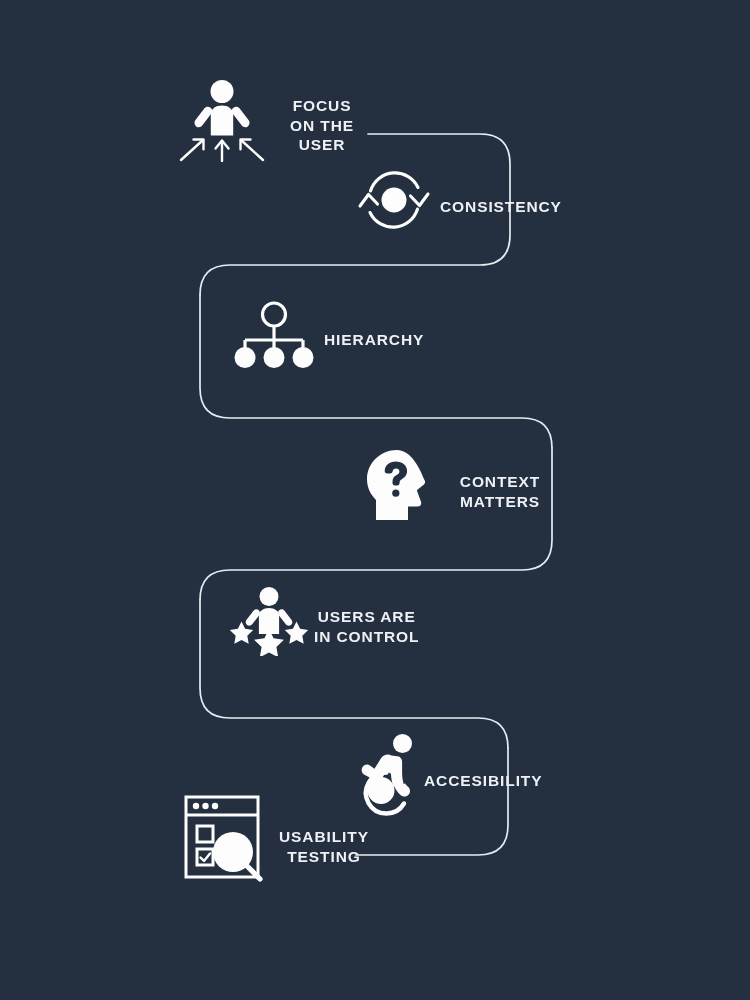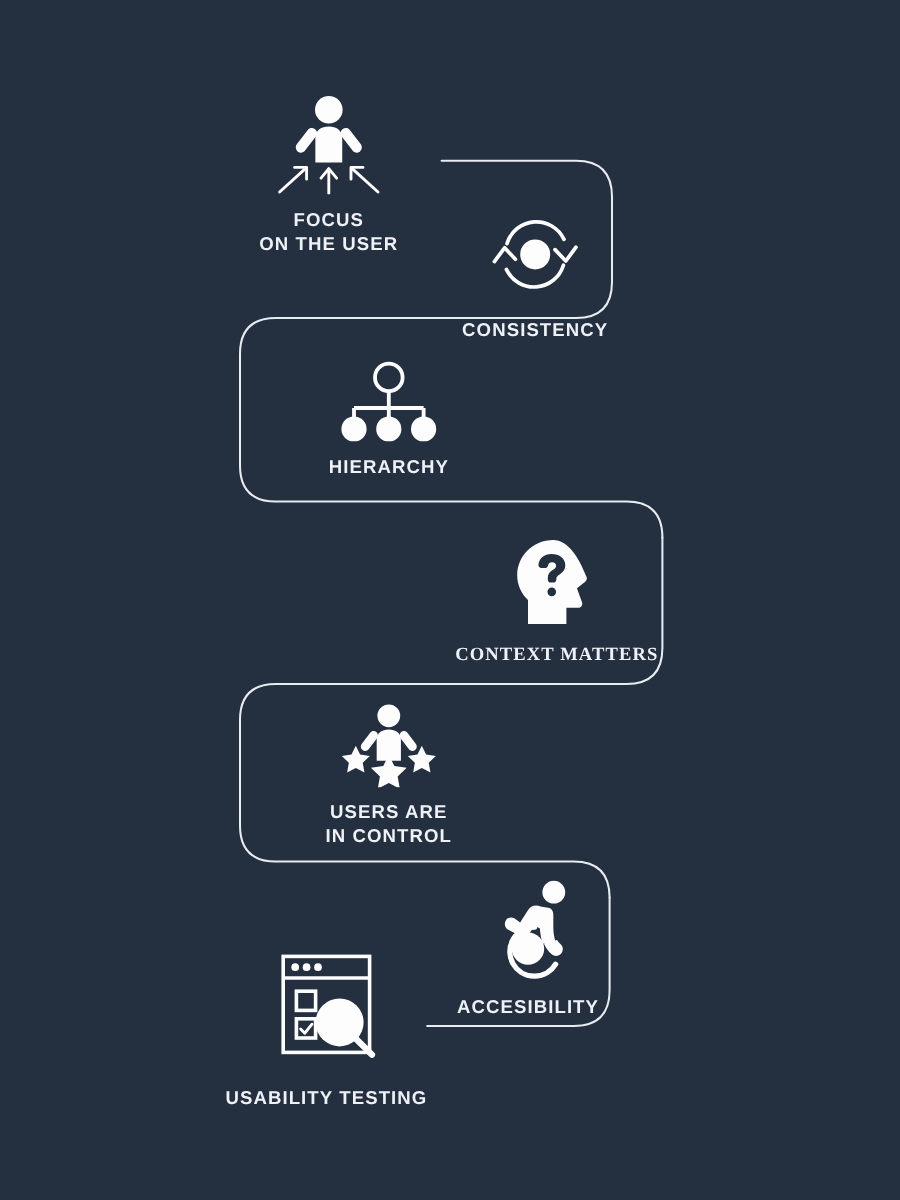--- a/index.html
+++ b/index.html
@@ -22,50 +22,50 @@
   #flow-svg {
     position: absolute;
     left: 0;
     top: 0;
     width: 750px;
     height: 1000px;
   }
   .node {
     position: absolute;
     display: flex;
-    flex-direction: column;
+    flex-direction: row;
     align-items: center;
     justify-content: flex-start;
   }
   .node-icon {
     display: block;
   }
   .node-label {
     margin-top: 7px;
     color: #eef1f5;
     font-family: "Liberation Sans", sans-serif;
     font-weight: bold;
     font-size: 15.5px;
     letter-spacing: 0.9px;
     line-height: 1.28;
     text-align: center;
     text-transform: uppercase;
     white-space: pre-line;
   }
   
   #node-focus      { left: 174px; top: 78px;  width: 200px; }
-  #node-consistency{ left: 348px; top: 172px; width: 196px; }
+  #node-consistency{ left: 348px; top: 160px; width: 196px; }
   #node-hierarchy  { left: 224px; top: 300px; width: 200px; justify-content: space-between; }
   #node-context    { left: 364px; top: 448px; width: 200px; }
   #node-control    { left: 224px; top: 586px; width: 200px; }
   #node-access     { left: 338px; top: 733px; width: 204px; }
   #node-usability  { left: 170px; top: 789px; width: 204px; }
 
   #node-consistency .node-label { margin-top: 9px; }
-  #node-context    .node-label { margin-top: 9px; font-family: Liberation Serif, serif; }
+  #node-context    .node-label { margin-top: 9px; }
   #node-access     .node-label { margin-top: 8px; }
   #node-usability  .node-label { margin-top: 16px; }
 </style>
 </head>
 <body>
 
 <div id="poster">
 
   <svg id="flow-svg" viewBox="0 0 750 1000">
     <g fill="none" stroke="#e8ecf1" stroke-width="1.7" stroke-linecap="round" stroke-linejoin="round">

